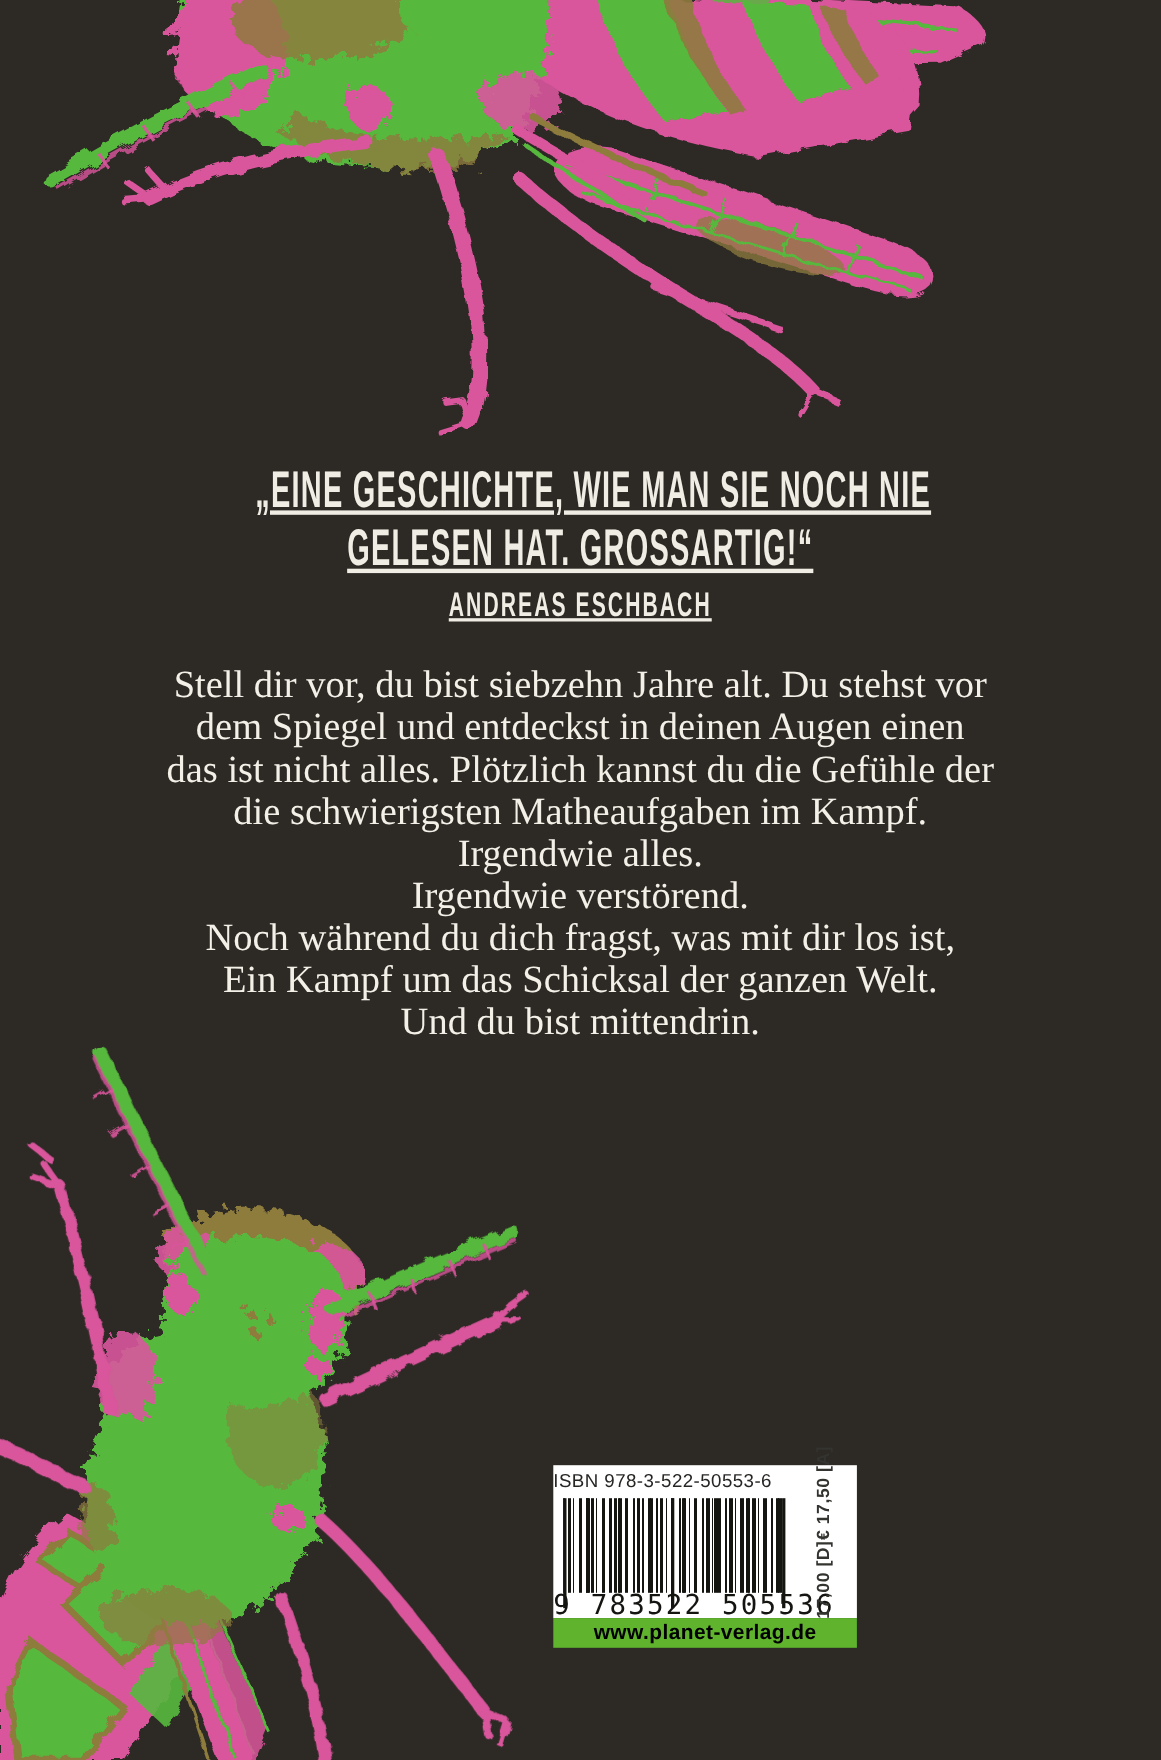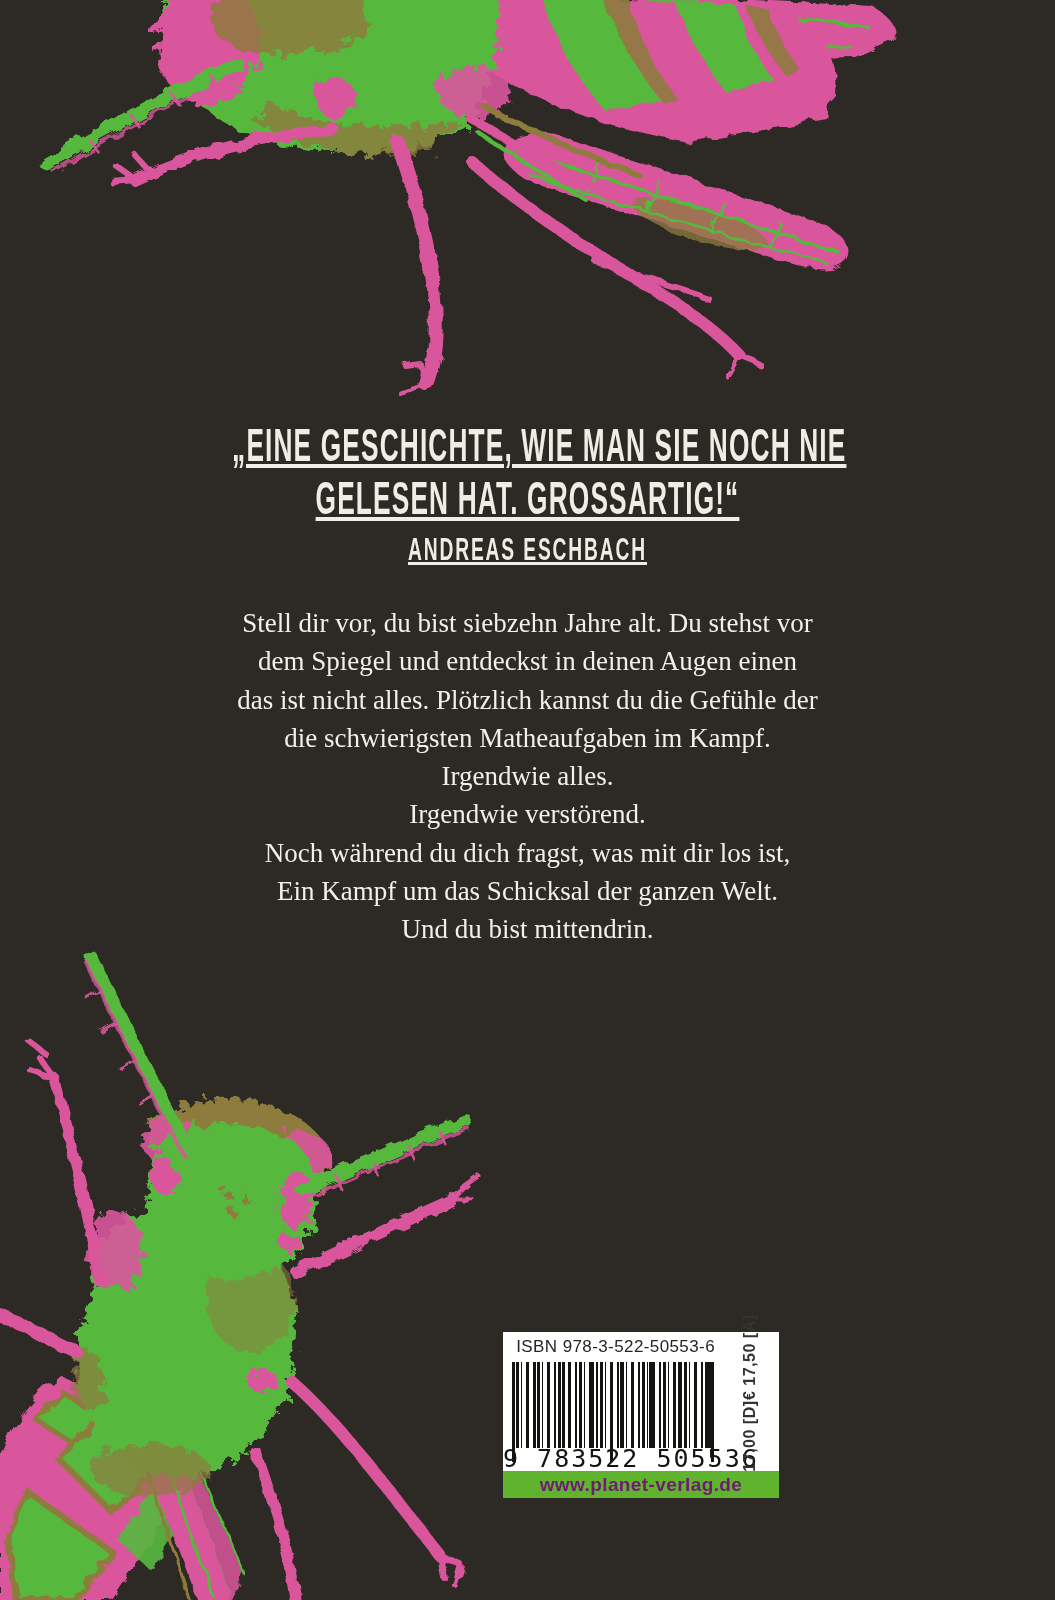--- a/index.html
+++ b/index.html
@@ -28,31 +28,31 @@
     margin-top:9px;font-size:31px;line-height:34px;letter-spacing:3px;white-space:nowrap;
     transform:scaleX(0.62);transform-origin:50% 50%;
     text-shadow:0 0 1px rgba(45,42,37,.6);
   }
 
   
   .blurb{
     position:absolute;top:604px;left:0;width:1055px;
     text-align:center;color:#f3f0e8;
     font-family:"Liberation Serif",serif;
-    font-size:27px;line-height:38.3px;
+    font-size:35px;line-height:38.3px;
   }
   .blurb div{white-space:nowrap;}
 
   
   .isbn-box{
     position:absolute;left:503px;top:1332px;width:276px;height:139px;
     background:#ffffff;color:#21211f;
   }
   .isbn-label{
-    position:absolute;top:5px;left:0;width:212px;text-align:right;
+    position:absolute;top:5px;left:0;width:212px;text-align:left;
     font-size:17px;letter-spacing:0.4px;color:#262624;
   }
   .bars{
     position:absolute;left:9px;top:30px;width:202px;height:86px;
     background:
       repeating-linear-gradient(90deg, rgba(20,20,17,0) 0 21px, #141411 21px 24px, rgba(20,20,17,0) 24px 29px),
       repeating-linear-gradient(90deg, #141411 0 2px, #ffffff 2px 4px, #141411 4px 7px, #ffffff 7px 9px, #141411 9px 10px, #ffffff 10px 14px, #141411 14px 17px, #ffffff 17px 21px);
   }
   .guard{position:absolute;top:30px;width:3px;height:100px;background:#141411;}
   .guard.g1{left:9px;} .guard.g2{left:107px;} .guard.g3{left:208px;}
@@ -68,21 +68,21 @@
     font-size:16px;font-weight:bold;color:#33332f;letter-spacing:0.5px;
   }
   .prices span{display:block;line-height:21px;white-space:nowrap;}
 
   
   .url-banner{
     position:absolute;left:503px;top:1471px;width:276px;height:27px;
     background:#5fb32d;display:flex;align-items:center;justify-content:center;
   }
   .url-banner span{
-    color:#701a75;font-size:19px;font-weight:bold;letter-spacing:0.4px;
+    color:#000000;font-size:19px;font-weight:bold;letter-spacing:0.4px;
   }
 </style>
 </head>
 <body>
 
 <div class="cover">
 
   <svg class="wasp-top" viewBox="0 0 905 400" width="905" height="400" aria-hidden="true">
     <defs>
       <filter id="fzA" x="-30%" y="-30%" width="160%" height="160%">

